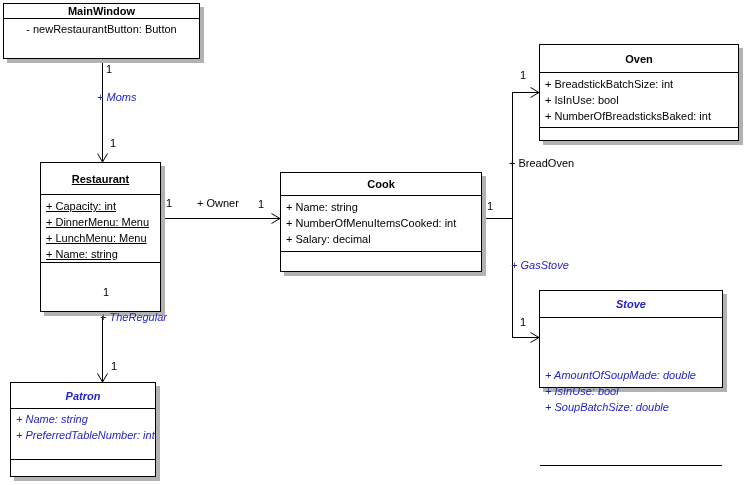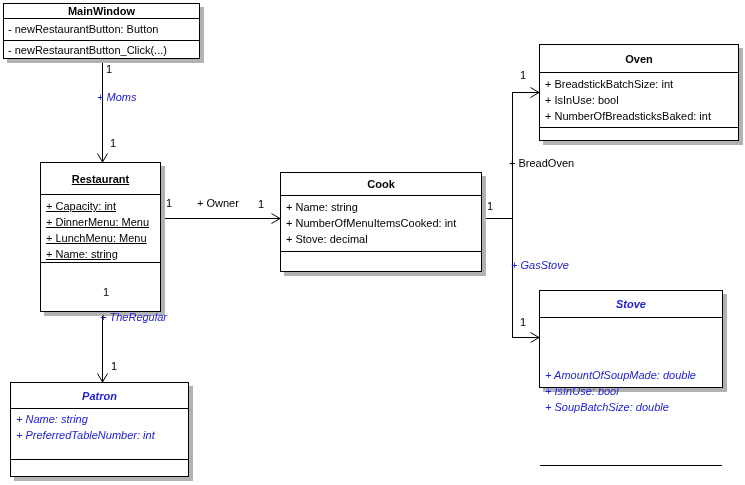--- a/index.html
+++ b/index.html
@@ -21,34 +21,34 @@
   .cls .row{padding:0 5px;line-height:16px;white-space:nowrap;overflow:hidden;}
   .cls .methods{border-top:1px solid #000;flex:1 1 auto;box-sizing:border-box;overflow:hidden;}
   .cls .methods .row{line-height:19px;}
   .blue{font-style:italic;}
   .lbl{position:absolute;z-index:3;white-space:nowrap;line-height:13px;}
 
   
   .c-mainwindow{left:3px;top:3px;width:197px;height:56px;}
   .c-mainwindow .title{height:15px;}
   .c-mainwindow .attrs{height:21px;padding-top:0;}
-  .c-mainwindow .attrs .row{line-height:21px;padding:0 4px;}
+  .c-mainwindow .attrs .row{line-height:21px;padding:0 4px;text-align:center;}
   .c-restaurant{left:40px;top:162px;width:121px;height:150px;text-decoration:underline;}
   .c-restaurant .title{height:32px;}
   .c-restaurant .attrs{height:67px;}
   .c-cook{left:280px;top:172px;width:202px;height:100px;}
   .c-cook .title{height:23px;}
   .c-cook .attrs{height:55px;}
   .c-oven{left:539px;top:44px;width:200px;height:97px;}
   .c-oven .title{height:28px;}
   .c-oven .attrs{height:54px;}
   .c-stove{left:539px;top:290px;width:184px;height:98px;gap:46px;}
   .c-stove .title{height:27px;}
   .c-stove .attrs{height:55px;}
-  .c-patron{left:10px;top:382px;width:179px;height:95px;}
+  .c-patron{left:10px;top:382px;width:146px;height:95px;}
   .c-patron .title{height:26px;}
   .c-patron .attrs{height:50px;padding-top:2px;}
 </style>
 </head>
 <body>
 
 <div class="canvas">
 
   <svg class="edges" width="745" height="485">
     <g stroke="#000" stroke-width="1" fill="none">
@@ -68,42 +68,39 @@
       <path d="M512.5,218.5 L512.5,337.5 L539,337.5" shape-rendering="crispEdges"></path>
       <path d="M530.5,332.5 L539,337.5 L530.5,342.5"></path>
     </g>
   </svg>
 
   <div class="cls c-mainwindow">
     <div class="title">MainWindow</div>
     <div class="attrs">
       <div class="row">- newRestaurantButton: Button</div>
     </div>
-    <div class="methods">
-      <div class="row" style="padding:0 4px;">- newRestaurantButton_Click(...)</div>
-    </div>
   </div>
 
   <div class="cls c-restaurant">
     <div class="title">Restaurant</div>
     <div class="attrs">
       <div class="row">+ Capacity: int</div>
       <div class="row">+ DinnerMenu: Menu</div>
       <div class="row">+ LunchMenu: Menu</div>
       <div class="row">+ Name: string</div>
     </div>
     <div class="methods"></div>
   </div>
 
   <div class="cls c-cook">
     <div class="title">Cook</div>
     <div class="attrs">
       <div class="row">+ Name: string</div>
       <div class="row">+ NumberOfMenuItemsCooked: int</div>
-      <div class="row">+ Stove: decimal</div>
+      <div class="row">+ Salary: decimal</div>
     </div>
     <div class="methods"></div>
   </div>
 
   <div class="cls c-oven">
     <div class="title">Oven</div>
     <div class="attrs">
       <div class="row">+ BreadstickBatchSize: int</div>
       <div class="row">+ IsInUse: bool</div>
       <div class="row">+ NumberOfBreadsticksBaked: int</div>

